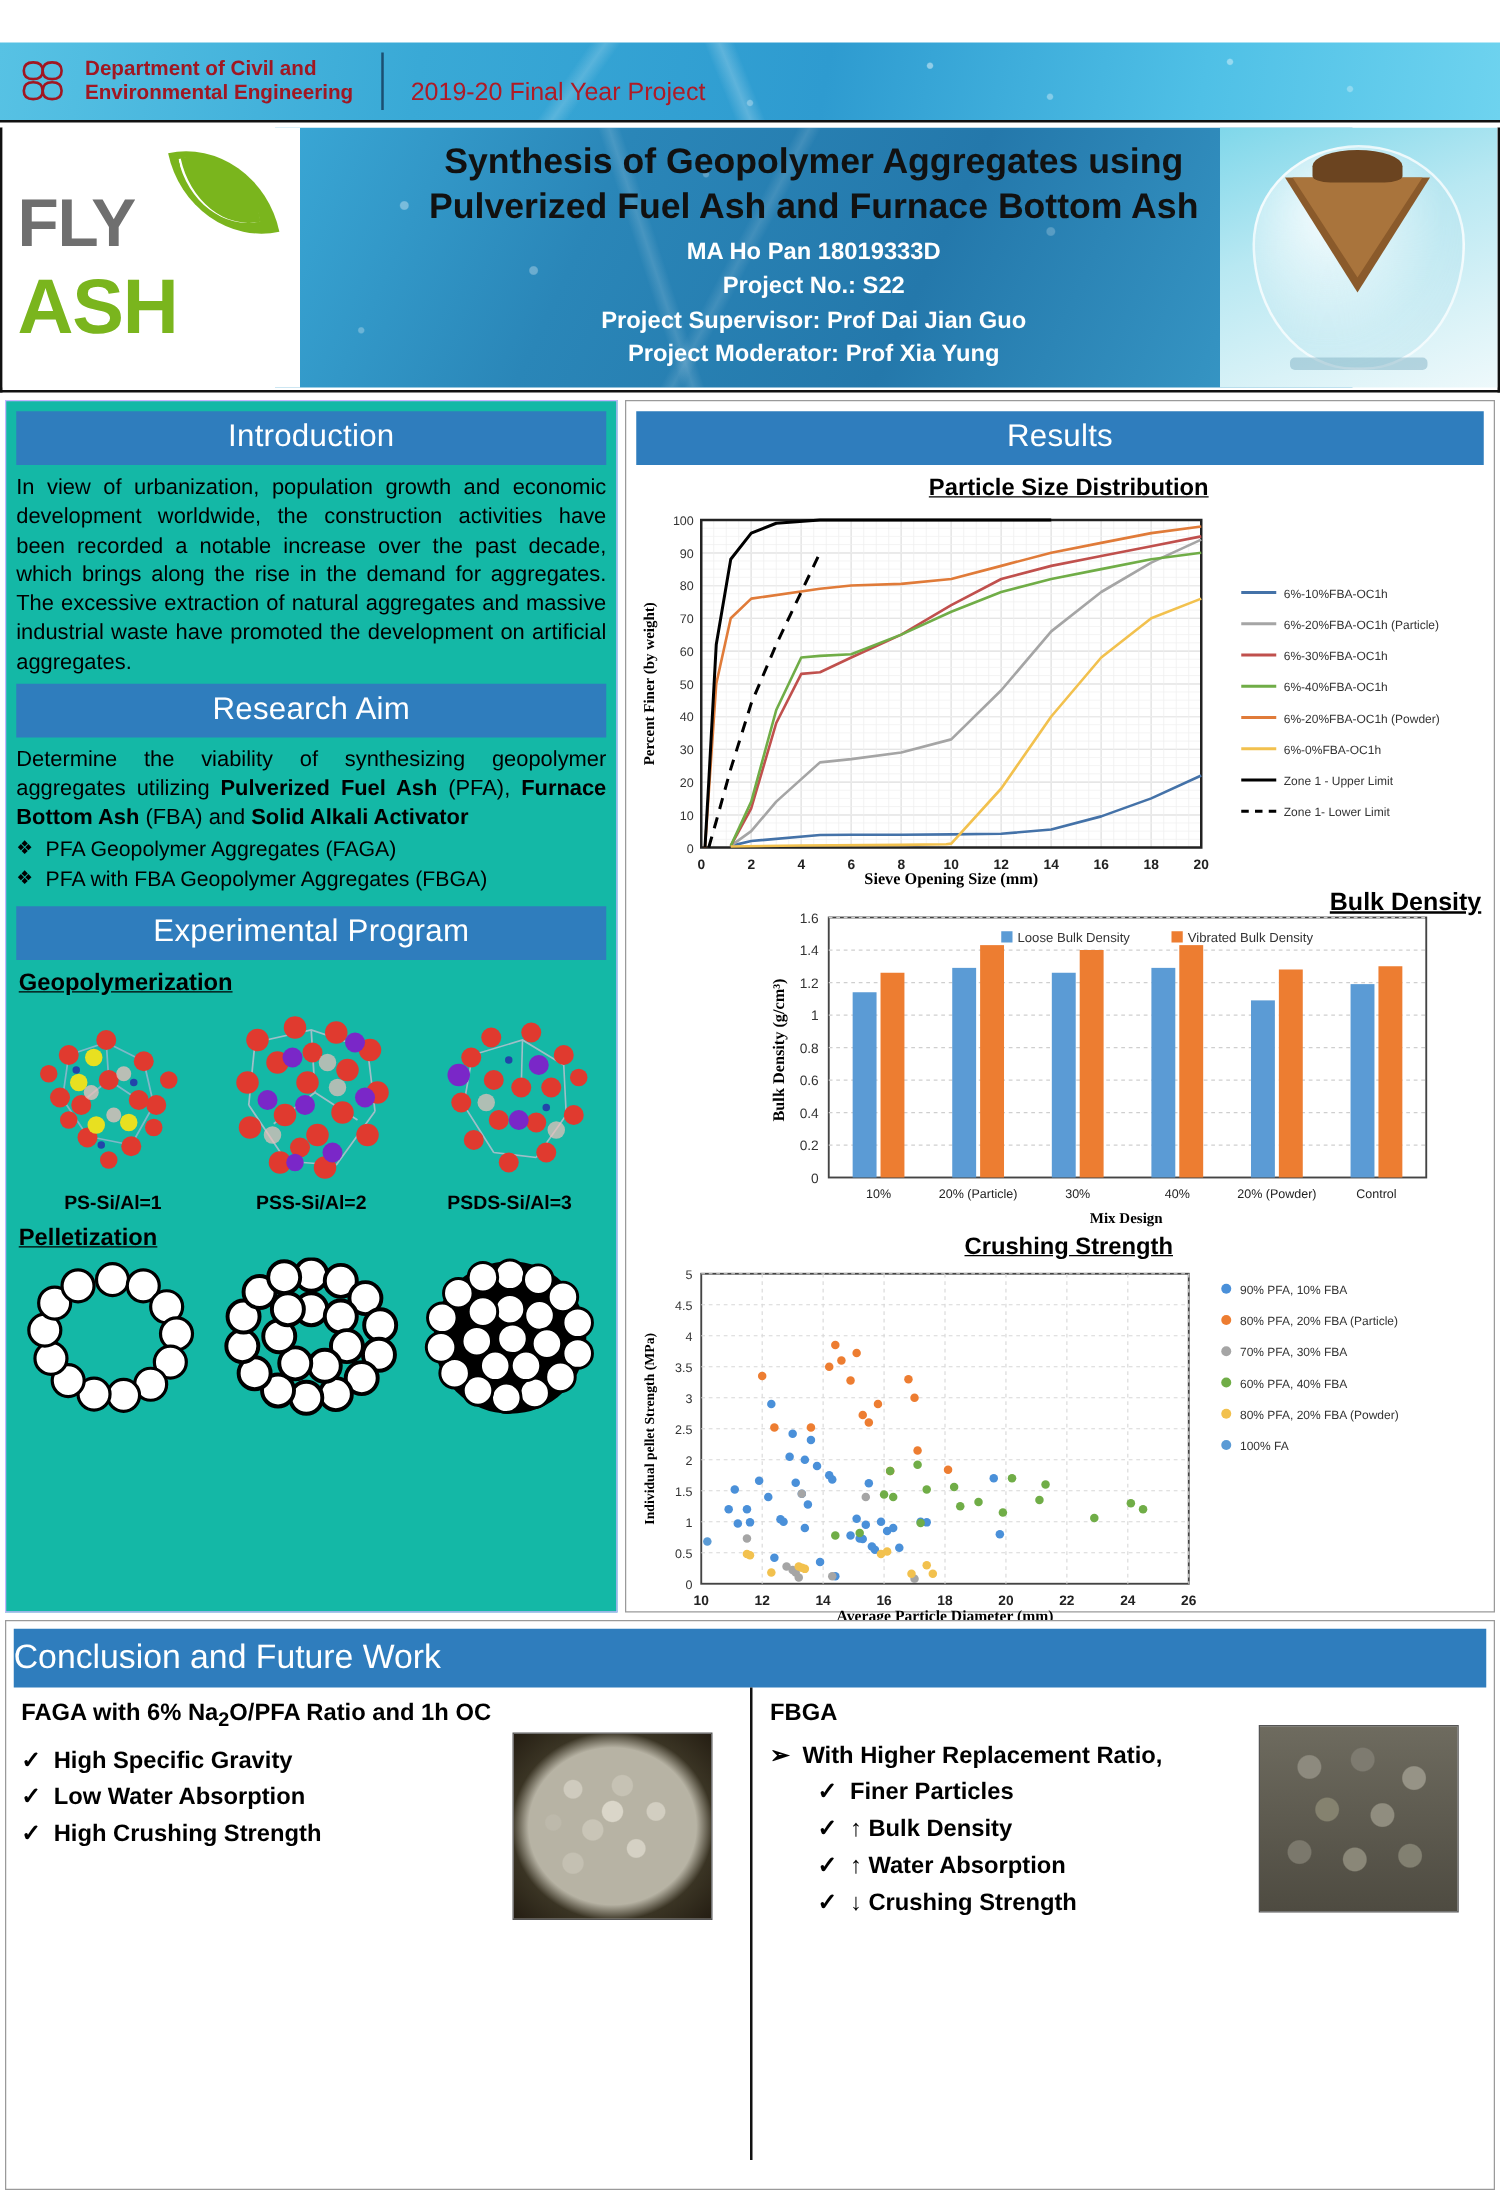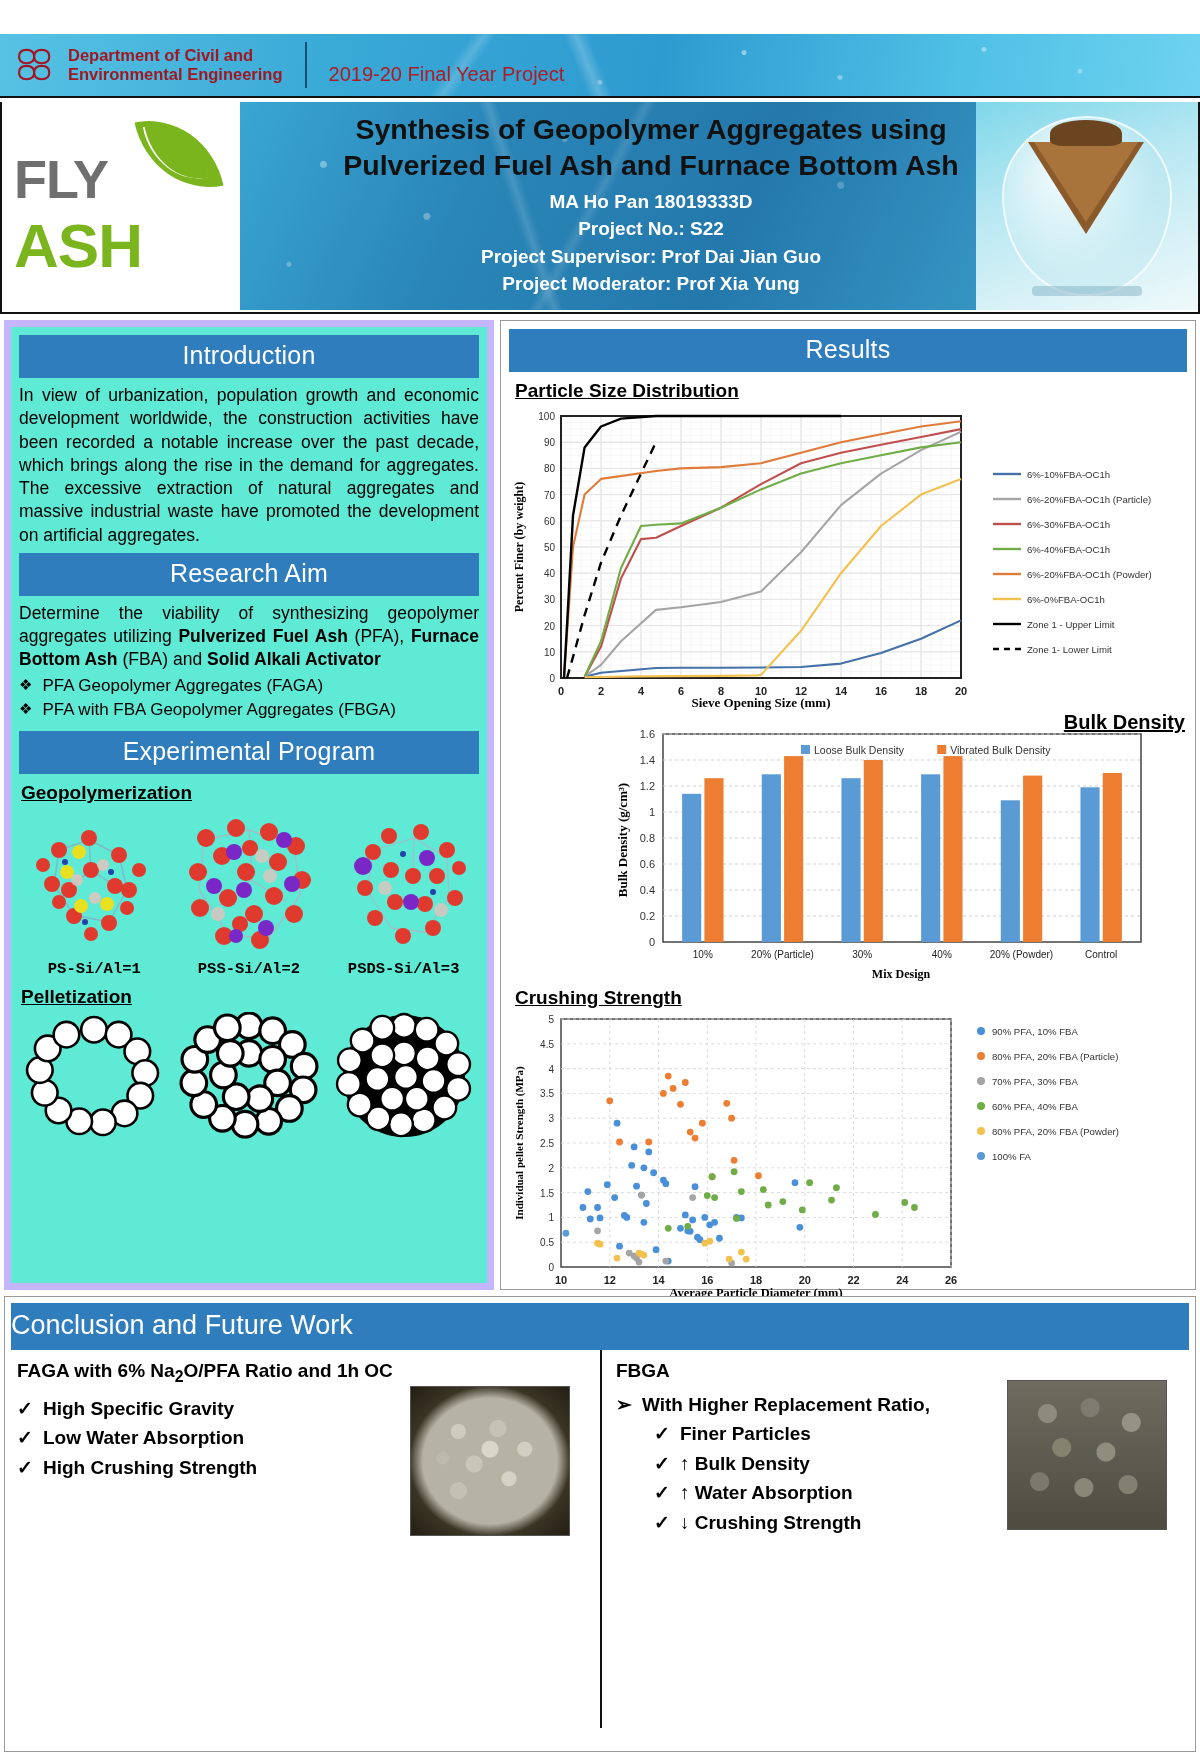--- a/index.html
+++ b/index.html
@@ -117,21 +117,21 @@
   .hg-pile{
     position:absolute;left:74px;top:18px;width:72px;height:26px;background:#6b4420;border-radius:50% 50% 20% 20%;
   }
   .hg-base{
     position:absolute;left:56px;bottom:14px;width:110px;height:10px;background:rgba(120,170,190,.45);border-radius:4px;
   }
 
   
   .left-col{
     position:absolute; left:4px; top:320px; width:490px; height:970px;
-    border:7px solid #c4b5fd; background:#5eead4;
+    border:1px solid #c4b5fd; background:#14b8a6;
   }
   .right-col{
     position:absolute; left:500px; top:320px; width:696px; height:970px;
     border:1px solid #9a9a9a; background:#fff;
   }
   .sec-head{
     background:#2f7dbd; color:#fff; text-align:center;
     font-size:25px; font-weight:normal; padding:6px 0 8px 0; letter-spacing:.2px;
   }
   .left-col .sec-head{ margin:8px 8px 0 8px; }
@@ -146,30 +146,30 @@
   b{ font-weight:bold; }
 
   .sub-head{
     font-size:19px; font-weight:bold; text-decoration:underline; padding:8px 0 0 10px; color:#000;
   }
 
   
   .mol-row{ display:flex; justify-content:space-around; margin-top:6px; padding:0 6px; }
   .mol{ width:150px; height:150px; position:relative; }
   .mol-caps{ display:flex; justify-content:space-around; padding:0 6px; }
-  .mol-caps span{ width:150px; text-align:center; font-family:Liberation Mono, monospace; font-weight:bold; font-size:15.5px; }
+  .mol-caps span{ width:150px; text-align:center; font-family:Liberation Sans, sans-serif; font-weight:bold; font-size:15.5px; }
 
   
   .pel-row{ display:flex; justify-content:space-around; margin-top:4px; padding:0 6px;}
   .pel{ width:148px; height:128px; }
 
   
   .res-head{ margin:8px 8px 0 8px; }
   .chart-title{
-    font-size:19px; font-weight:bold; text-decoration:underline; padding:8px 0 0 14px;
+    font-size:19px; font-weight:bold; text-decoration:underline; padding:8px 0 0 14px;text-align:center;
   }
   .psd-wrap{ position:relative; width:690px; height:318px; }
   .bd-title{ position:absolute; right:10px; top:390px; font-size:20px; font-weight:bold; text-decoration:underline; }
   .bd-wrap{ position:relative; width:690px; height:265px; }
   .cs-wrap{ position:relative; width:690px; height:300px; }
 
   svg text{ font-family:"Liberation Sans", sans-serif; }
   .axlab{ font-family:"Liberation Serif",serif; font-weight:bold; }
 
   

